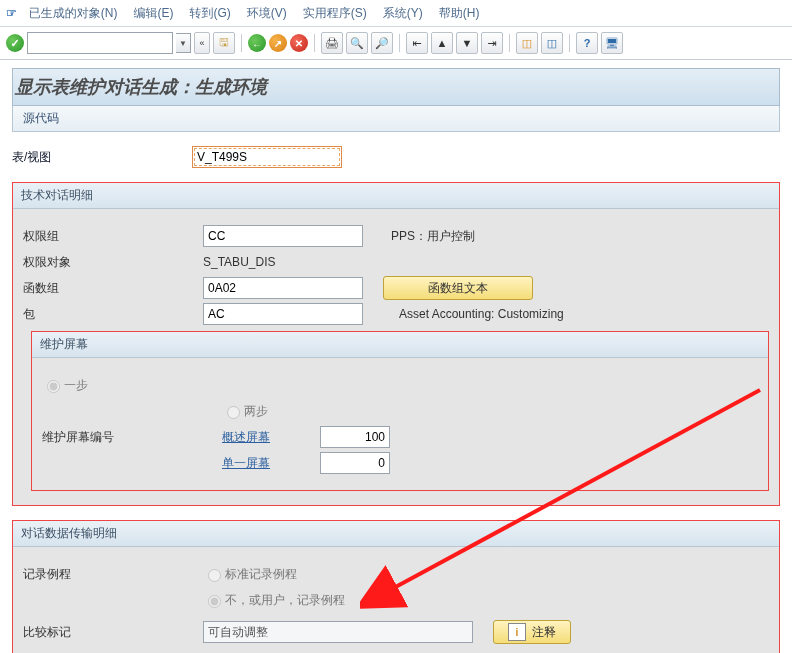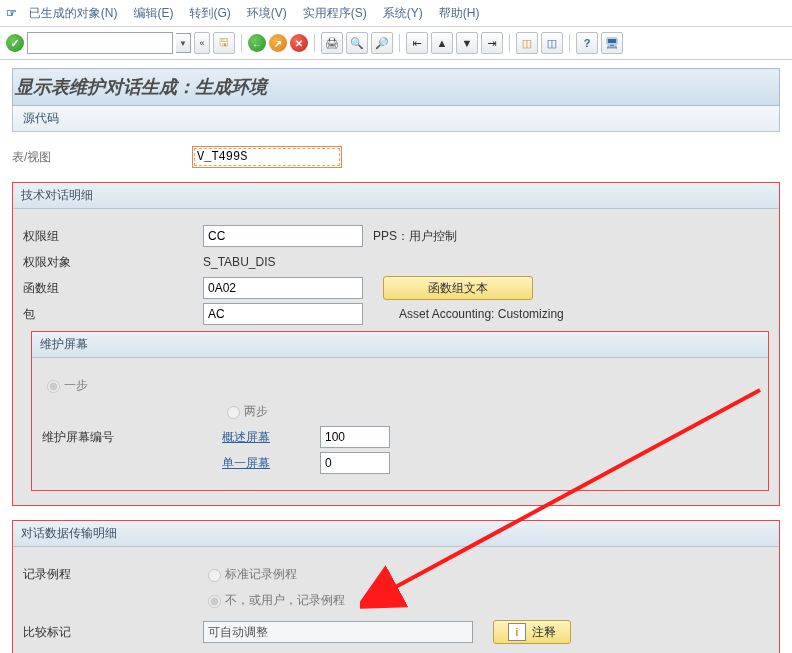--- a/index.html
+++ b/index.html
@@ -13,32 +13,32 @@
 .sep{width:1px;height:18px;background:#c7cdd3;margin:0 3px}
 .obtn{width:20px;height:20px;border:1px solid #b9c1c9;border-radius:2px;background:linear-gradient(#fefefe,#e8eaee);display:flex;align-items:center;justify-content:center;font-size:11px;cursor:pointer}
 .circ{width:18px;height:18px;border-radius:50%;display:flex;align-items:center;justify-content:center;color:#fff;font-size:10px;font-weight:bold;cursor:pointer}
 .c-green{background:radial-gradient(circle at 35% 35%,#6cc95a,#2a962a)}
 .c-orange{background:radial-gradient(circle at 35% 35%,#f7b24a,#d77f14)}
 .c-red{background:radial-gradient(circle at 35% 35%,#f46a5a,#c4261a)}
 .content{padding:8px 12px 0 12px}
 .section-title{background:linear-gradient(#e4eef6,#cddfed);border:1px solid #a9bdce;padding:6px 2px;font-size:18px;font-style:italic;font-weight:bold;color:#4d4d4d}
 .subbar{background:linear-gradient(#f4f8fb,#e6eef4);border:1px solid #b7c6d3;border-top:none;padding:4px 10px;color:#385272}
 .row{display:flex;align-items:center;margin:14px 0}
-.lbl{width:180px;color:#737373}
+.lbl{width:180px;color:#0f172a}
 .finput{height:20px;border:1px solid #9aa4ae;padding:0 4px;background:#fff;font-family:inherit;font-size:12px}
 .finput.req{border:1px solid #e08a4a;outline:1px dashed #e8a664;outline-offset:-3px}
 .ro{background:#f4f6f8;color:#555}
 .group{border:1px solid #ef4444}
 .grp-head{background:linear-gradient(#eaf1f7,#d7e4ee);padding:4px 8px;border-bottom:1px solid #b7c6d3;color:#3a4f63}
 .grp-body{background:#e5e5e5;padding:14px 10px}
 .field-row{display:flex;align-items:center;min-height:26px}
 .field-row .flbl{width:180px}
 .btn{display:inline-flex;align-items:center;justify-content:center;height:22px;padding:0 14px;border:1px solid #c0a23a;border-radius:3px;background:linear-gradient(#fff3bf,#f4dd79);color:#333;cursor:pointer}
 .link-lbl{color:#2b5fa0;text-decoration:underline;margin-right:28px;width:70px;display:inline-block}
-.num-field{width:60px;text-align:left}
+.num-field{width:60px;text-align:right}
 .radio-row{display:flex;align-items:center;color:#777}
 .radio-row input{margin-right:4px}
 .footer{position:relative;height:28px;margin-top:14px;background:linear-gradient(#e6eef6,#c8d7e4);display:flex;align-items:center;justify-content:flex-end;padding:0 10px;color:#777}
 .sap{font-weight:bold;color:#0a2f6b;margin-right:20px;border:1px solid #8ea3bd;padding:1px 6px;background:#fff;border-radius:2px}
 .wm{position:absolute;right:12px;bottom:2px;font-size:24px;color:rgba(80,80,80,.18);font-weight:bold;letter-spacing:1px;pointer-events:none}
 .arrow-svg{position:absolute;pointer-events:none}
 .note-ico{display:inline-flex;width:16px;height:16px;border:1px solid #888;background:#fff;align-items:center;justify-content:center;color:#d08a1a;font-weight:bold;font-size:10px;margin-right:6px}
 </style>
 </head>
 <body>
@@ -81,30 +81,30 @@
   <div class="obtn" style="color:#2c6aa8">🖥</div>
 </div>
 
 <div class="content" style="position:relative">
 
   <div class="section-title">显示表维护对话生成：生成环境</div>
   <div class="subbar">源代码</div>
 
   <div class="row">
     <div class="lbl">表/视图</div>
-    <input class="finput req" style="width: 140px; font-family: Liberation Mono, monospace;" value="V_T499S">
+    <input class="finput req" style="width: 140px;" value="V_T499S">
   </div>
 
   <div class="group">
     <div class="grp-head">技术对话明细</div>
     <div class="grp-body">
       <div class="field-row">
         <div class="flbl">权限组</div>
         <input class="finput" style="width: 150px;" value="CC">
-        <div style="margin-left:10px">PPS：用户控制</div>
+        <div style="margin-left:28px">PPS：用户控制</div>
       </div>
       <div class="field-row">
         <div class="flbl">权限对象</div>
         <div>S_TABU_DIS</div>
       </div>
       <div class="field-row">
         <div class="flbl">函数组</div>
         <input class="finput" style="width: 150px;" value="0A02">
         <div style="width:20px"></div>
         <div class="btn" style="width:120px">函数组文本</div>

